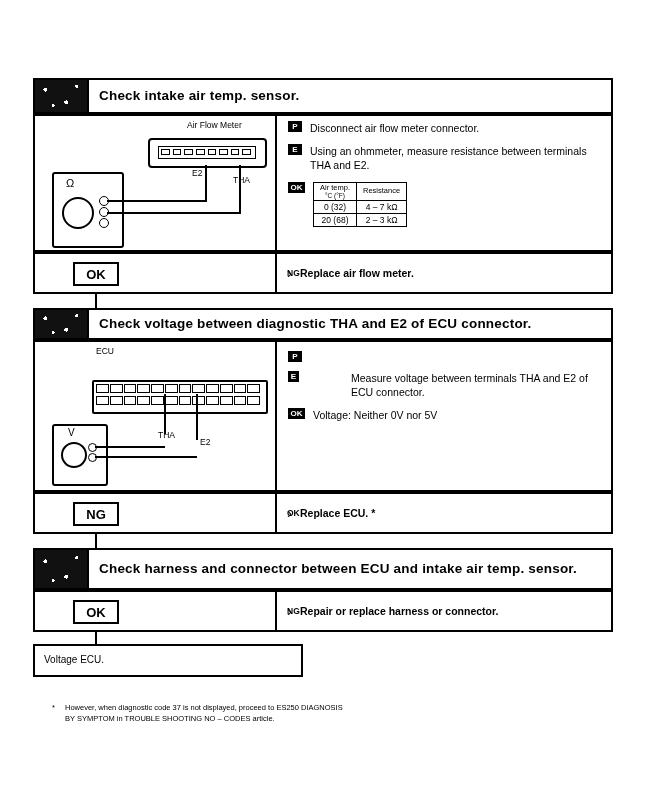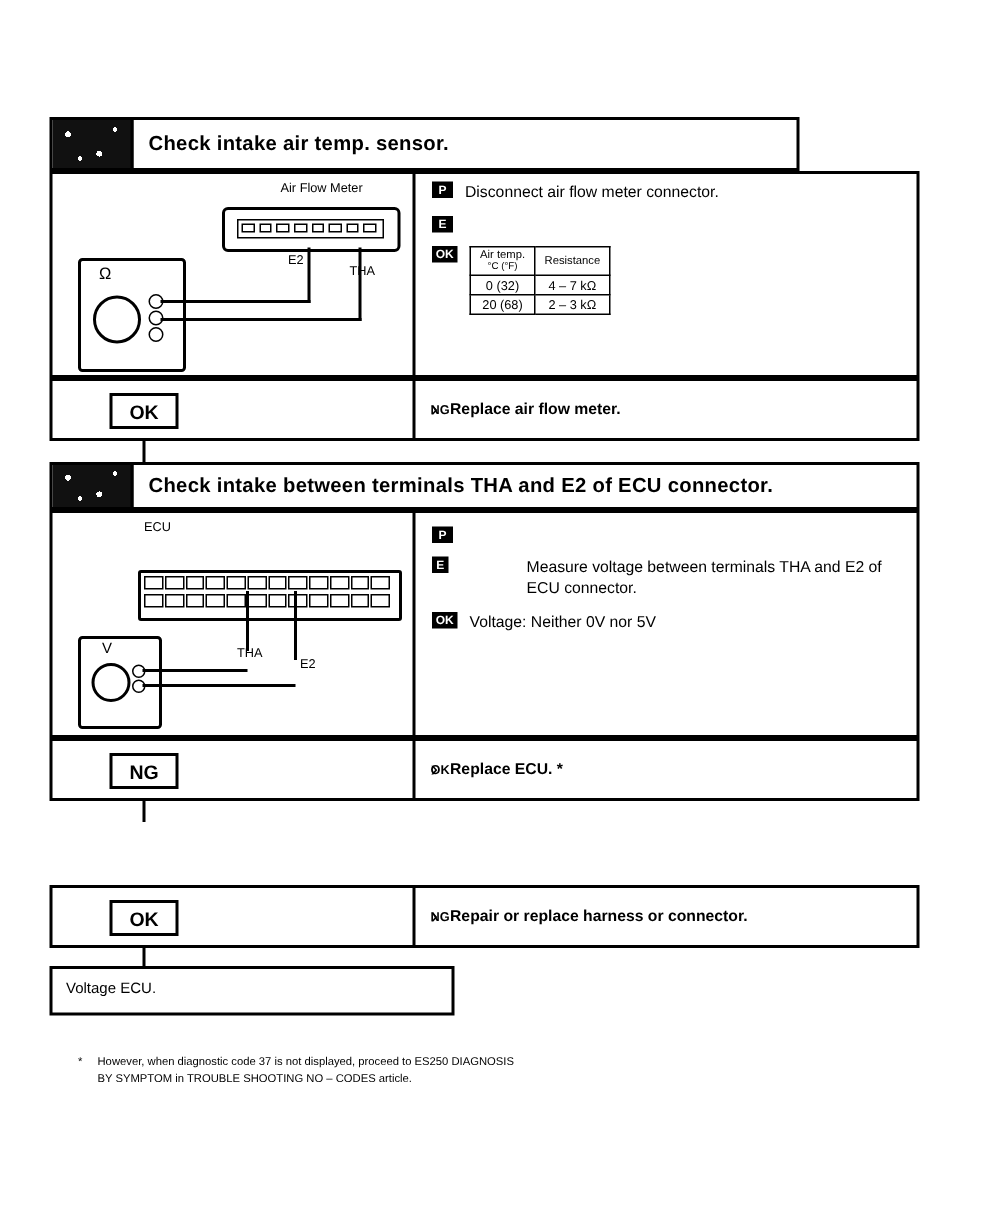--- a/index.html
+++ b/index.html
@@ -46,35 +46,36 @@
   .pin{position:absolute;border:1px solid #000;background:#fff;}
   .wire{position:absolute;background:#000;}
   .foot{position:absolute;font-size:7.5px;line-height:1.5;}
   .note{position:absolute;font-size:10.5px;}
 </style>
 </head>
 <body>
 
 <div class="page">
 
-  <div class="hdr" style="left:33px;top:78px;width:500px;height:36px;">
+  <div class="hdr" style="left:33px;top:78px;width:580px;height:36px;">
     <div class="swatch"></div>
     <div class="htext">Check intake air temp. sensor.</div>
   </div>
 
   <div class="box" style="left:33px;top:114px;width:580px;height:138px;"></div>
   <div class="vline" style="left:275px;top:114px;height:138px;"></div>
 
   <div style="position:absolute;left:288px;top:121px;width:312px;">
     <div class="steprow">
       <span class="mk">P</span>
       <span class="txt">Disconnect air flow meter connector.</span>
     </div>
     <div class="steprow">
       <span class="mk">E</span>
+      <span class="txt" style="white-space:normal;max-width:280px;">Using an ohmmeter, measure resistance between terminals THA and E2.</span>
     </div>
     <div class="steprow">
       <span class="mk" style="width:17px;">OK</span>
       <span>
         <table class="res">
           <tbody>
               <tr>
             <th>
                   <span style="display:block;font-size:7.5px;">Air temp.</span>
                   <span style="display:block;font-size:6.5px;">°C (°F)</span>
@@ -130,21 +131,21 @@
   <div class="arrowtag" style="left:287px;top:264px;">
     <span class="lbl">NG</span>
     <span class="chev">›</span>
     <span class="res">Replace air flow meter.</span>
   </div>
 
   <div class="vline" style="left:95px;top:294px;height:14px;"></div>
 
   <div class="hdr" style="left:33px;top:308px;width:580px;height:32px;">
     <div class="swatch"></div>
-    <div class="htext">Check intake between terminals THA and E2 of ECU connector.</div>
+    <div class="htext">Check voltage between diagnostic THA and E2 of ECU connector.</div>
   </div>
 
   <div class="box" style="left:33px;top:340px;width:580px;height:152px;"></div>
   <div class="vline" style="left:275px;top:340px;height:152px;"></div>
 
   <div style="position:absolute;left:288px;top:351px;width:310px;">
     <div class="steprow">
       <span class="mk">P</span>
     </div>
     <div class="steprow">
@@ -206,20 +207,24 @@
       <span>NG</span>
     </div>
   <div class="arrowtag" style="left:287px;top:504px;">
     <span class="lbl">OK</span>
     <span class="chev">›</span>
     <span class="res">Replace ECU. *</span>
   </div>
 
   <div class="vline" style="left:95px;top:534px;height:14px;"></div>
 
+  <div class="hdr" style="left:33px;top:548px;width:580px;height:42px;">
+    <div class="swatch"></div>
+    <div class="htext">Check harness and connector between ECU and intake air temp. sensor.</div>
+  </div>
 
   <div class="box" style="left:33px;top:590px;width:580px;height:42px;"></div>
   <div class="vline" style="left:275px;top:590px;height:42px;"></div>
   <div class="tag" style="left:73px;top:600px;width:46px;height:24px;">
       <span>OK</span>
     </div>
   <div class="arrowtag" style="left:287px;top:602px;">
     <span class="lbl">NG</span>
     <span class="chev">›</span>
     <span class="res">Repair or replace harness or connector.</span>

